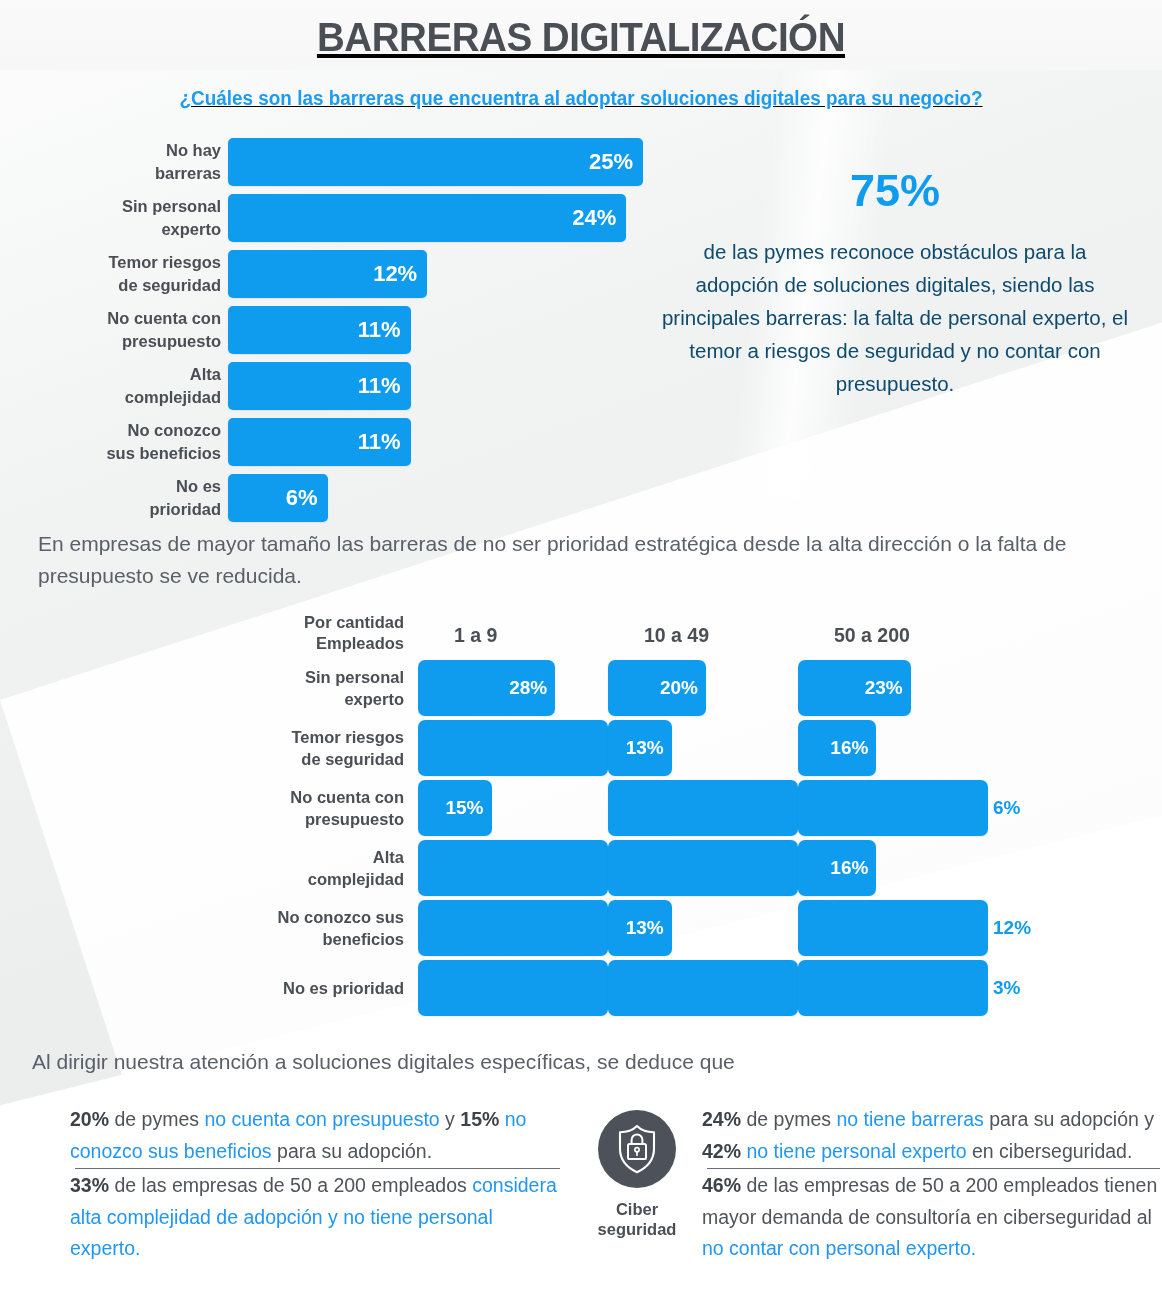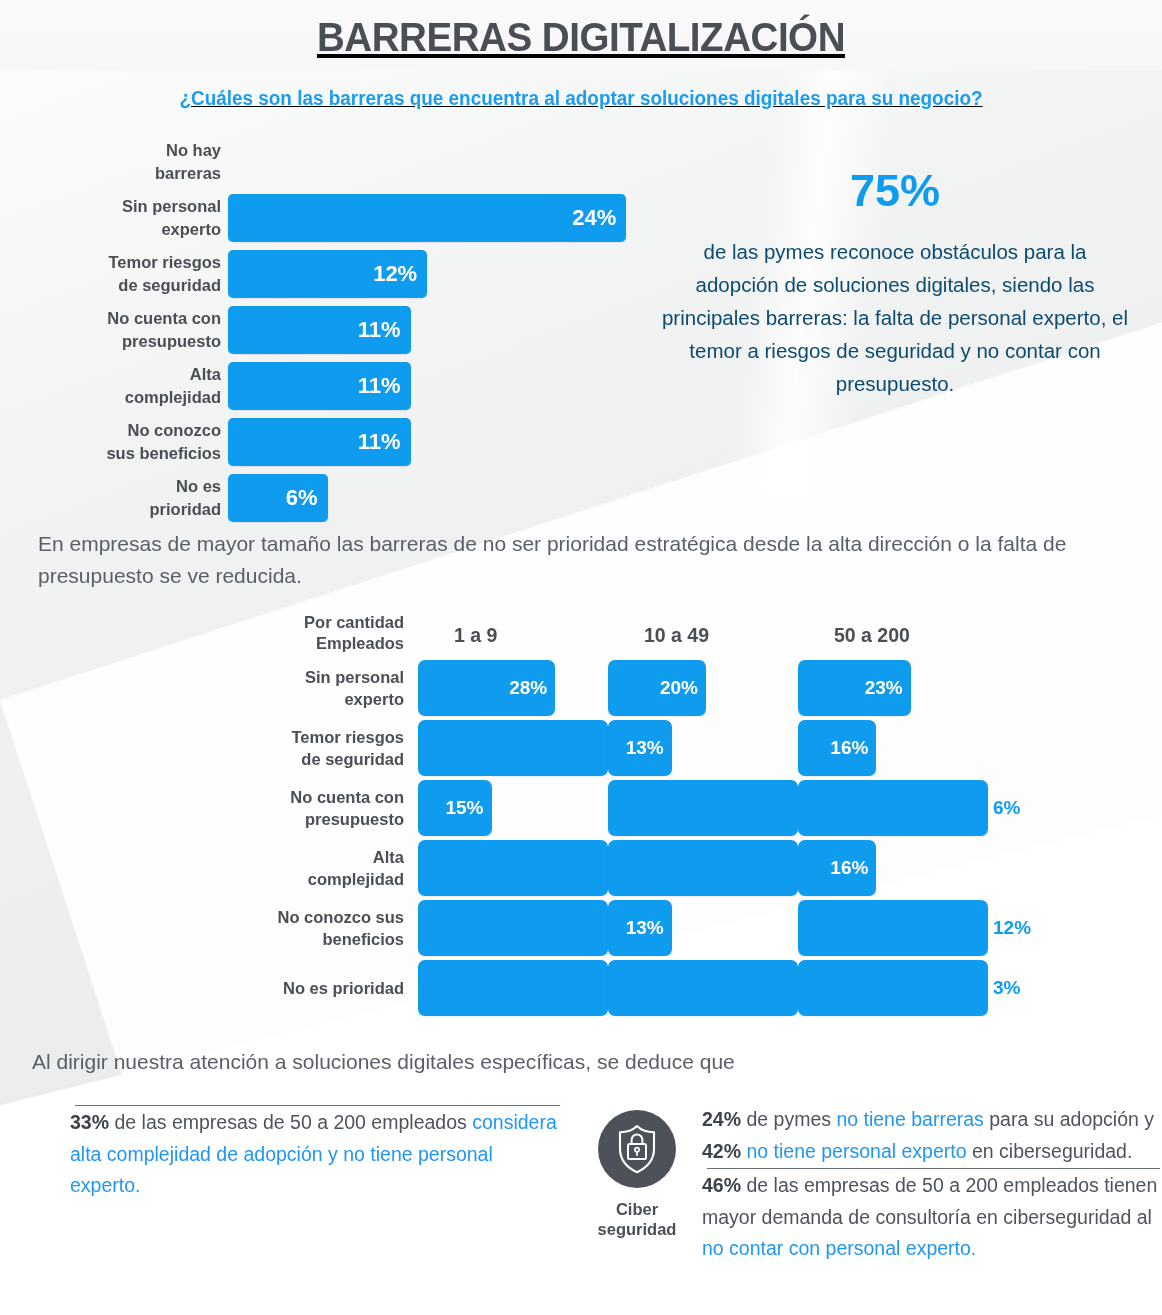--- a/index.html
+++ b/index.html
@@ -276,20 +276,21 @@
   </div>
 
   <div id="subtitle">¿Cuáles son las barreras que encuentra al adoptar soluciones digitales para su negocio?</div>
 
   <div id="chart1">
       <div class="c1row">
         <div class="c1label">
           <div>No hay</div>
           <div>barreras</div>
         </div>
+        <div class="c1bar" style="width: 415px; background: rgb(15, 156, 238);">25%</div>
       </div>
       <div class="c1row">
         <div class="c1label">
           <div>Sin personal</div>
           <div>experto</div>
         </div>
         <div class="c1bar" style="width: 398.4px; background: rgb(15, 156, 238);">24%</div>
       </div>
       <div class="c1row">
         <div class="c1label">
@@ -455,20 +456,21 @@
         </div>
       </div>
     </div>
 
   <div id="bottomlead">Al dirigir nuestra atención a soluciones digitales específicas, se deduce que</div>
 
   <div id="cards">
 
     <div class="card cloud">
       <div class="cardtext">
+        <div><b>20%</b><span> de pymes </span><span class="blue">no cuenta con presupuesto</span><span> y </span><b>15%</b><span> </span><span class="blue">no conozco sus beneficios</span><span> para su adopción.</span></div>
         <div class="rulebar"></div>
         <div><b>33%</b><span>  de las empresas de 50 a 200 empleados </span><span class="blue">considera alta complejidad de adopción y no tiene personal experto.</span></div>
       </div>
     </div>
 
     <div class="card cyber">
       <div class="iconwrap">
         <div class="iconcircle">
           <svg width="46" height="52" viewBox="0 0 46 52">
             <path d="M23 3 c-5 5 -11.5 6.2 -17 6.2 v16.5 c0 12 8.5 19.5 17 23.5 c8.5 -4 17 -11.5 17 -23.5 v-16.5 c-5.5 0 -12 -1.2 -17 -6.2 z" fill="none" stroke="#ffffff" stroke-width="2.1" stroke-linejoin="round"></path>

